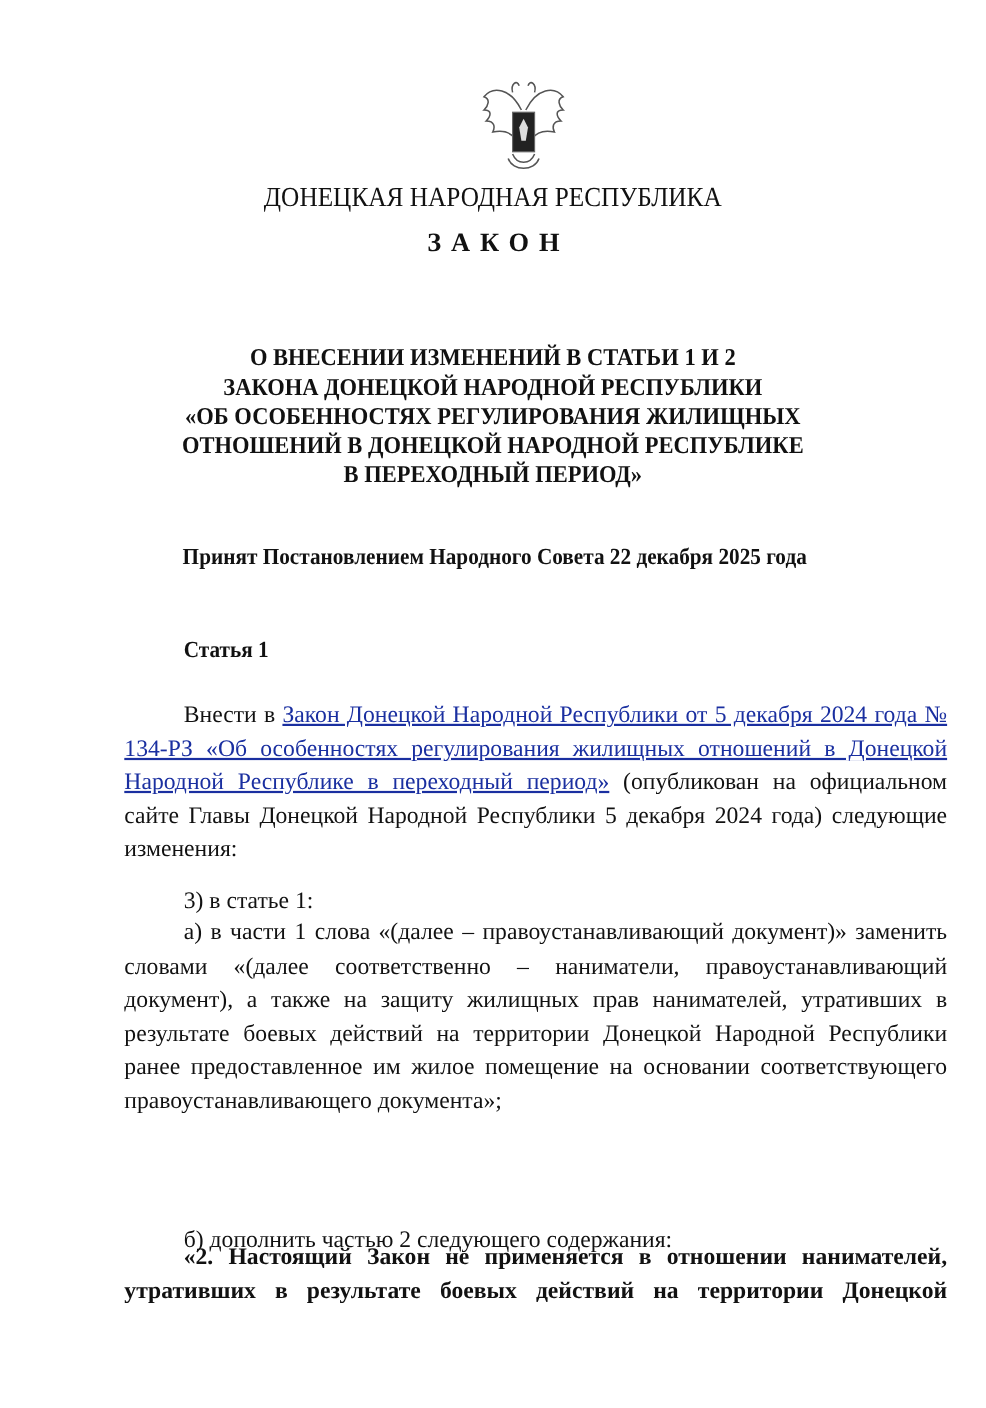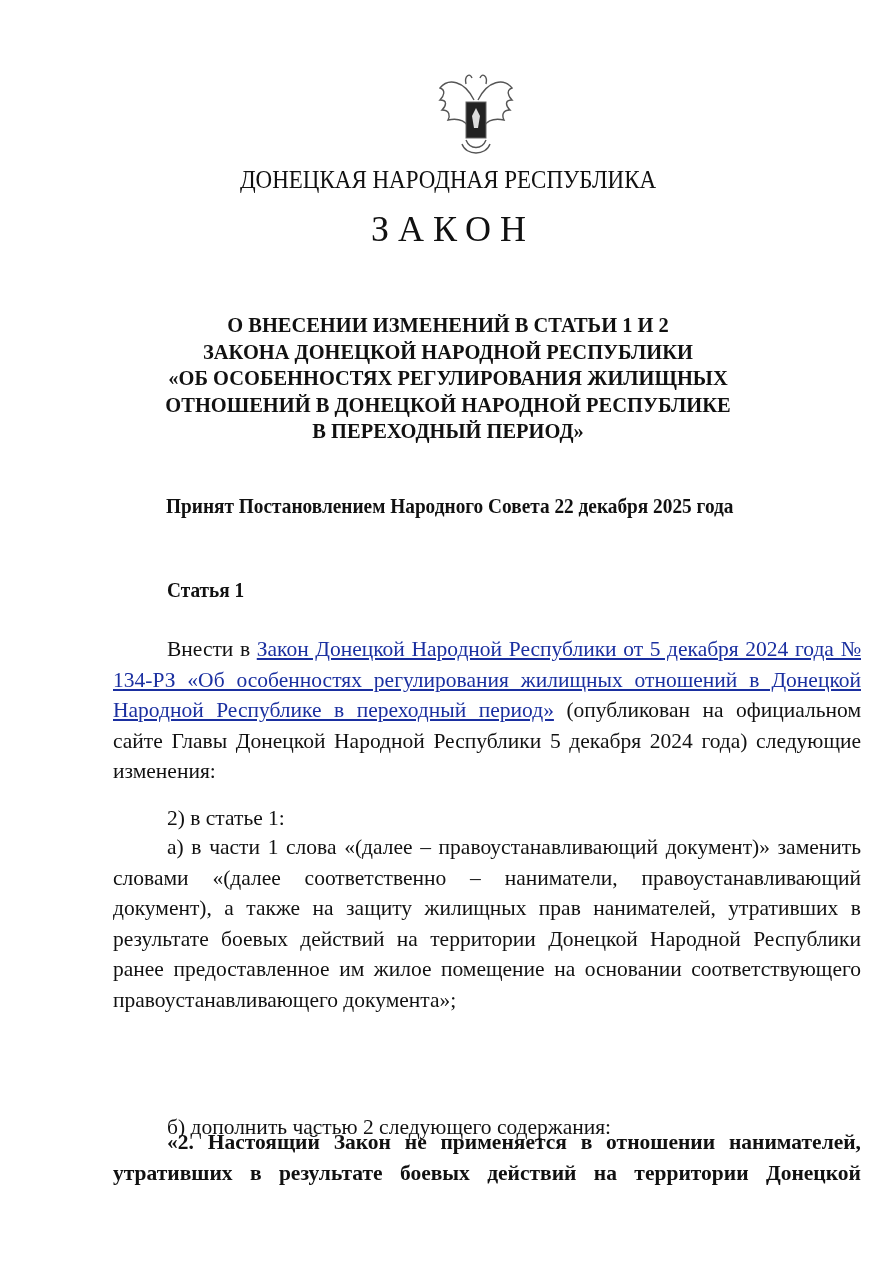--- a/index.html
+++ b/index.html
@@ -10,21 +10,21 @@
   }
   .emblem {
     position: absolute; left: 436px; top: 70px; width: 80px; height: 90px;
   }
   .republic {
     position: absolute; left: 0; right: 0; top: 166px; text-align: center;
     font-size: 25px; letter-spacing: 0px; transform: scaleX(0.92);
   }
   .law-title {
     position: absolute; left: 0; right: 0; top: 208px; text-align: center;
-    font-size: 36px; font-weight: normal; letter-spacing: 9px; padding-left: 10px;
+    font-size: 24px; font-weight: bold; letter-spacing: 9px; padding-left: 10px;
   }
   .subject {
     position: absolute; left: 0; right: 0; top: 312px; text-align: center;
     font-size: 22px; font-weight: bold; line-height: 26.5px; transform: scaleX(0.93);
   }
   .adopted {
     position: absolute; left: 166px; top: 494px; font-size: 21px; font-weight: bold;
     white-space: nowrap; transform: scaleX(0.92); transform-origin: left center;
   }
   .article-heading {
@@ -72,19 +72,19 @@
   <div>ОТНОШЕНИЙ В ДОНЕЦКОЙ НАРОДНОЙ РЕСПУБЛИКЕ</div>
   <div>В ПЕРЕХОДНЫЙ ПЕРИОД»</div>
 </div>
 
 <div class="adopted">Принят Постановлением Народного Совета 22 декабря 2025 года</div>
 
 <div class="article-heading">Статья 1</div>
 
 <div class="para indent p1"><span>Внести в </span><a class="doc-link" href="#">Закон Донецкой Народной Республики от 5 декабря 2024 года № 134-РЗ «Об особенностях регулирования жилищных отношений в Донецкой Народной Республике в переходный период»</a><span> (опубликован на официальном сайте Главы Донецкой Народной Республики 5 декабря 2024 года) следующие изменения:</span></div>
 
-<div class="para indent p2">2) в статье 1:</div>
+<div class="para indent p2">3) в статье 1:</div>
 
 <div class="para indent p3">а) в части 1 слова «(далее – правоустанавливающий документ)» заменить словами «(далее соответственно – наниматели, правоустанавливающий документ), а также на защиту жилищных прав нанимателей, утративших в результате боевых действий на территории Донецкой Народной Республики ранее предоставленное им жилое помещение на основании соответствующего правоустанавливающего документа»;</div>
 
 <div class="para indent p4">б) дополнить частью 2 следующего содержания:</div>
 
 <div class="para indent p5">«2. Настоящий Закон не применяется в отношении нанимателей, утративших в результате боевых действий на территории Донецкой</div>
 
 </body></html>

